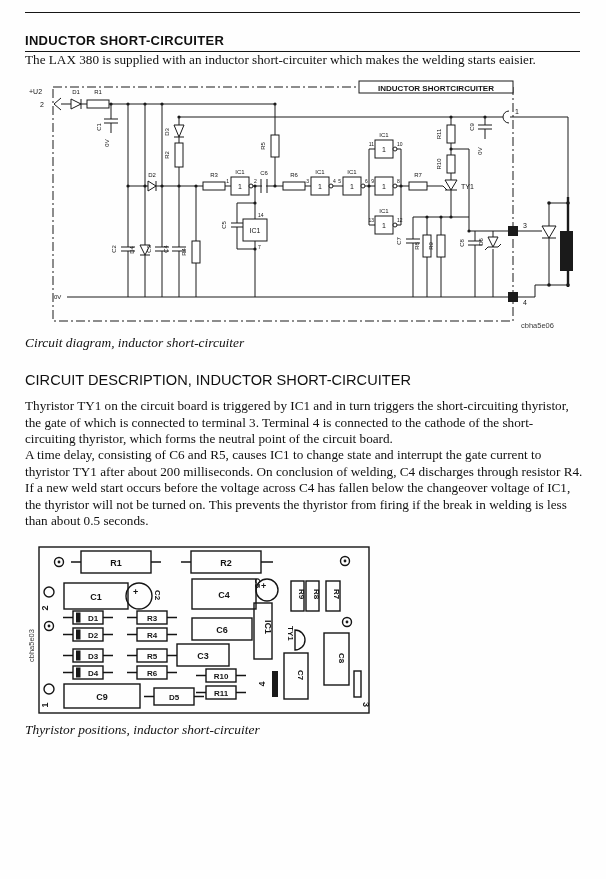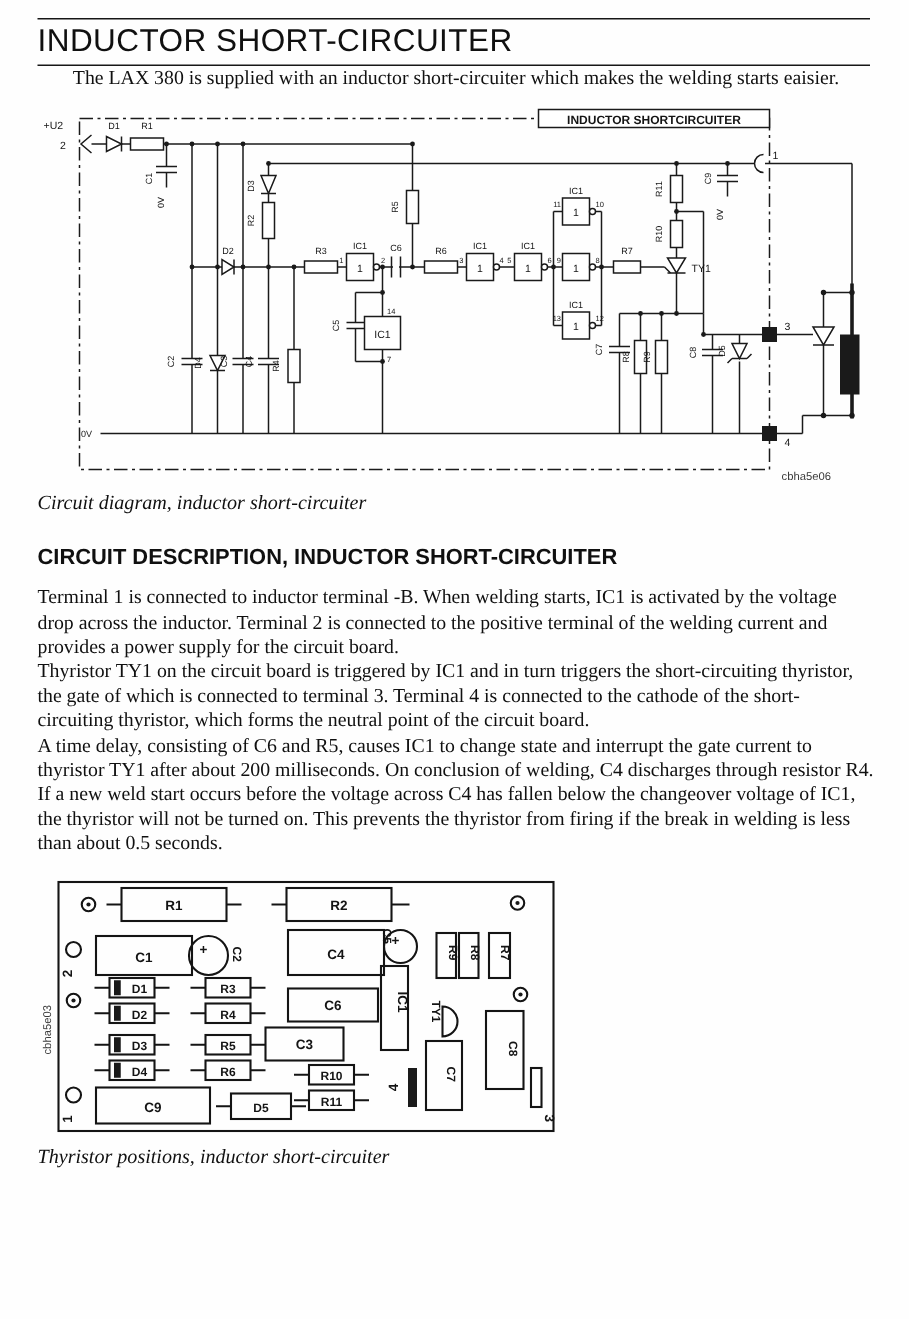--- a/index.html
+++ b/index.html
@@ -1,25 +1,25 @@
 <!DOCTYPE html>
 <html><head>
 <meta charset="utf-8">
 <style>
   html,body{margin:0;padding:0;background:#e8e8e8;}
   .page{width:606px;height:879px;background:#fefefe;color:#101010;position:relative;overflow:hidden;
         font-family:"Liberation Serif",serif;}
   .inner{padding:12px 26px 0 25px;}
   .rule{border:none;border-top:1.8px solid #161616;margin:0;}
-  h1.title{font-family:"Liberation Sans",sans-serif;font-weight:normal;font-size:21px;
-           letter-spacing:.3px;margin:3px 0 3px 0;}
+  h1.title{font-family:"Liberation Sans",sans-serif;font-weight:bold;font-size:13px;
+           letter-spacing:.3px;margin:20px 0 3px 0;}
   p.body{font-size:13.2px;line-height:1.24;margin:0;width:558px;}
-  .intro{margin-top:21px;text-align:center;}
+  .intro{margin-top:21px;}
   .caption{font-style:italic;font-size:13.4px;margin:4px 0 0 0;font-family:Liberation Serif, serif;}
-  h2.sect{font-family:"Liberation Sans",sans-serif;font-weight:bold;font-size:14.6px;margin:21px 0 10px 0;}
+  h2.sect{font-family:"Liberation Sans",sans-serif;font-weight:normal;font-size:14.6px;margin:21px 0 10px 0;}
   .p2{margin-top:21px;}
   .p3{margin-top:13px;}
   .fig1wrap{margin:11px 0 0 -2px;}
   .fig2wrap{margin:13px 0 0 2px;}
   svg{display:block;}
   svg text{fill:#141414;font-family:"Liberation Sans",sans-serif;}
   .t5{font-size:5px;}
   .t6{font-size:6px;}
   .t7{font-size:7px;}
   .t8{font-size:8px;font-weight:bold;}
@@ -325,21 +325,20 @@
     </g>
     <rect class="blk" x="537" y="152" width="13" height="40"></rect>
 
     <text class="code" x="498" y="249">cbha5e06</text>
   </svg>
   </div>
 
   <p class="caption">Circuit diagram, inductor short-circuiter</p>
 
   <h2 class="sect">CIRCUIT DESCRIPTION, INDUCTOR SHORT-CIRCUITER</h2>
-  <p class="body">Terminal 1 is connected to inductor terminal -B.  When welding starts, IC1 is activated by the voltage drop across the inductor.  Terminal 2 is connected to the positive terminal of the welding current and provides a power supply for the circuit board.</p>
   <p class="body p2">Thyristor TY1 on the circuit board is triggered by IC1 and in turn triggers the short-circuiting thyristor, the gate of which is connected to terminal 3.  Terminal 4 is connected to the cathode of the short-circuiting thyristor, which forms the neutral point of the circuit board.</p>
   <p class="body p3">A time delay, consisting of C6 and R5, causes IC1 to change state and interrupt the gate current to thyristor TY1 after about 200 milliseconds.  On conclusion of welding, C4 discharges through resistor R4.  If a new weld start occurs before the voltage across C4 has fallen below the changeover voltage of IC1, the thyristor will not be turned on.  This prevents the thyristor from firing if the break in welding is less than about 0.5 seconds.</p>
 
   <div class="fig2wrap">
   <svg width="350" height="176" viewBox="0 0 350 176">
 
     <rect class="bw" x="12" y="5" width="330" height="166"></rect>
     <text class="code" transform="rotate(-90 7 120)" x="7" y="120">cbha5e03</text>
 
     <g>

